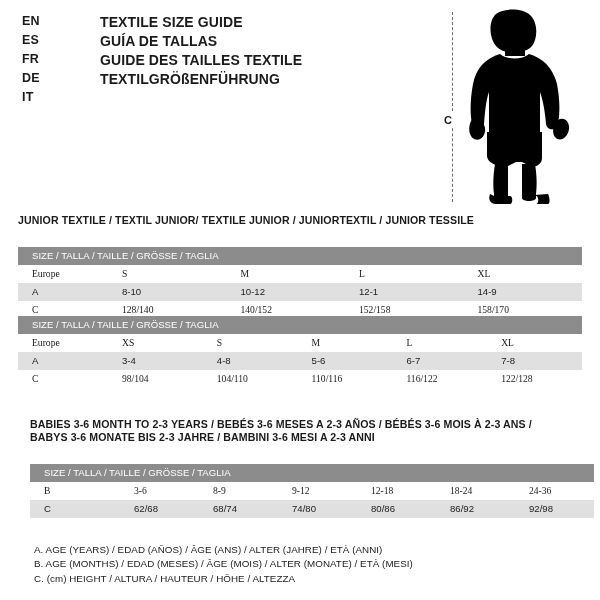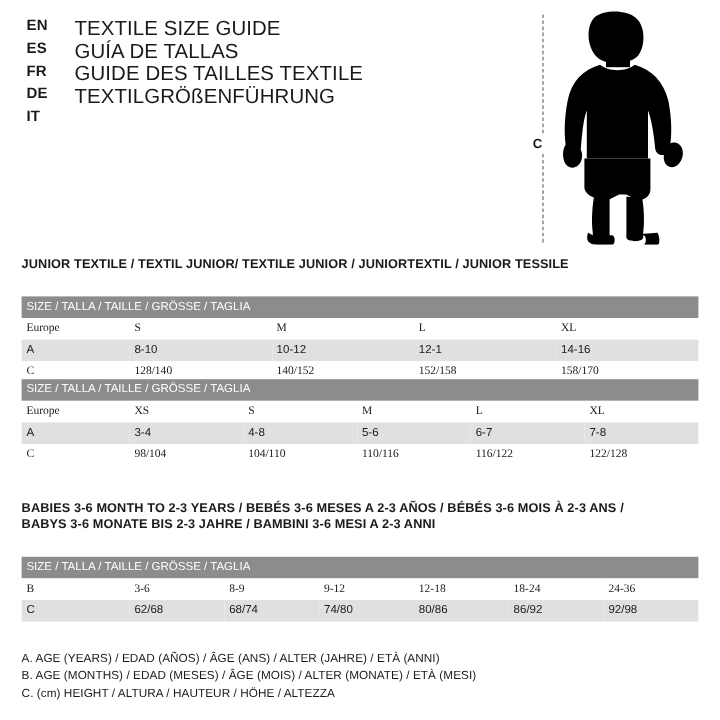--- a/index.html
+++ b/index.html
@@ -28,23 +28,24 @@
     align-items: flex-start;
     height: 19px;
   }
   .lang-code {
     width: 40px;
     font-size: 12.5px;
     font-weight: 700;
     letter-spacing: 0.2px;
   }
   .lang-title {
-    font-size: 17px;
-    font-weight: 400;
+    font-size: 14px;
+    font-weight: 700;
     letter-spacing: 0.1px;
+    margin-left: 38px;
   }
 
   
   .figure-area {
     position: absolute;
     right: 18px;
     top: 8px;
     width: 150px;
     height: 200px;
   }
@@ -84,42 +85,42 @@
     padding-bottom: 20px;
     line-height: 13px;
   }
   table.size-table {
     border-collapse: collapse;
     width: 100%;
     table-layout: fixed;
   }
   table.size-table td {
     font-size: 9.6px;
-    padding: 3px 0 3px 4px;
+    padding: 3px 0 3px 14px;
     line-height: 12px;
     color: #1a1a1a;
   }
   tr.head-row td {
     background: #8c8c8c;
     color: #ffffff;
     font-size: 9.6px;
     font-weight: 400;
   }
   tr.shade td {
     background: #e0e0e0;
   }
   tr.plain td {
     background: #ffffff;
     font-family: Liberation Serif, serif;
   }
 
   
   .footnotes {
     position: absolute;
-    left: 18px;
+    left: 34px;
     bottom: 14px;
     width: 564px;
   }
   .footnote {
     font-size: 9.8px;
     line-height: 14.5px;
     letter-spacing: 0.05px;
   }
 </style>
 </head>
@@ -196,21 +197,21 @@
       <td>S</td>
       <td>M</td>
       <td>L</td>
       <td>XL</td>
     </tr>
     <tr class="shade">
       <td>A</td>
       <td>8-10</td>
       <td>10-12</td>
       <td>12-1</td>
-      <td>14-16</td>
+      <td>14-9</td>
     </tr>
     <tr class="plain">
       <td>C</td>
       <td>128/140</td>
       <td>140/152</td>
       <td>152/158</td>
       <td>158/170</td>
     </tr>
   </tbody>
     </table>
@@ -251,21 +252,21 @@
       <td>98/104</td>
       <td>104/110</td>
       <td>110/116</td>
       <td>116/122</td>
       <td>122/128</td>
     </tr>
   </tbody>
     </table>
 </div>
 
-<div class="section" style="top:418px;">
+<div class="section" style="top:418px;margin-left:12px;">
   <div class="section-title" style="white-space:pre-line;">BABIES 3-6 MONTH TO 2-3 YEARS / BEBÉS 3-6 MESES A 2-3 AÑOS / BÉBÉS 3-6 MOIS À 2-3 ANS /
 BABYS 3-6 MONATE BIS 2-3 JAHRE / BAMBINI 3-6 MESI A 2-3 ANNI</div>
   <table class="size-table">
     <colgroup>
         <col style="width:90px">
         <col>
         <col>
         <col>
         <col>
         <col>

